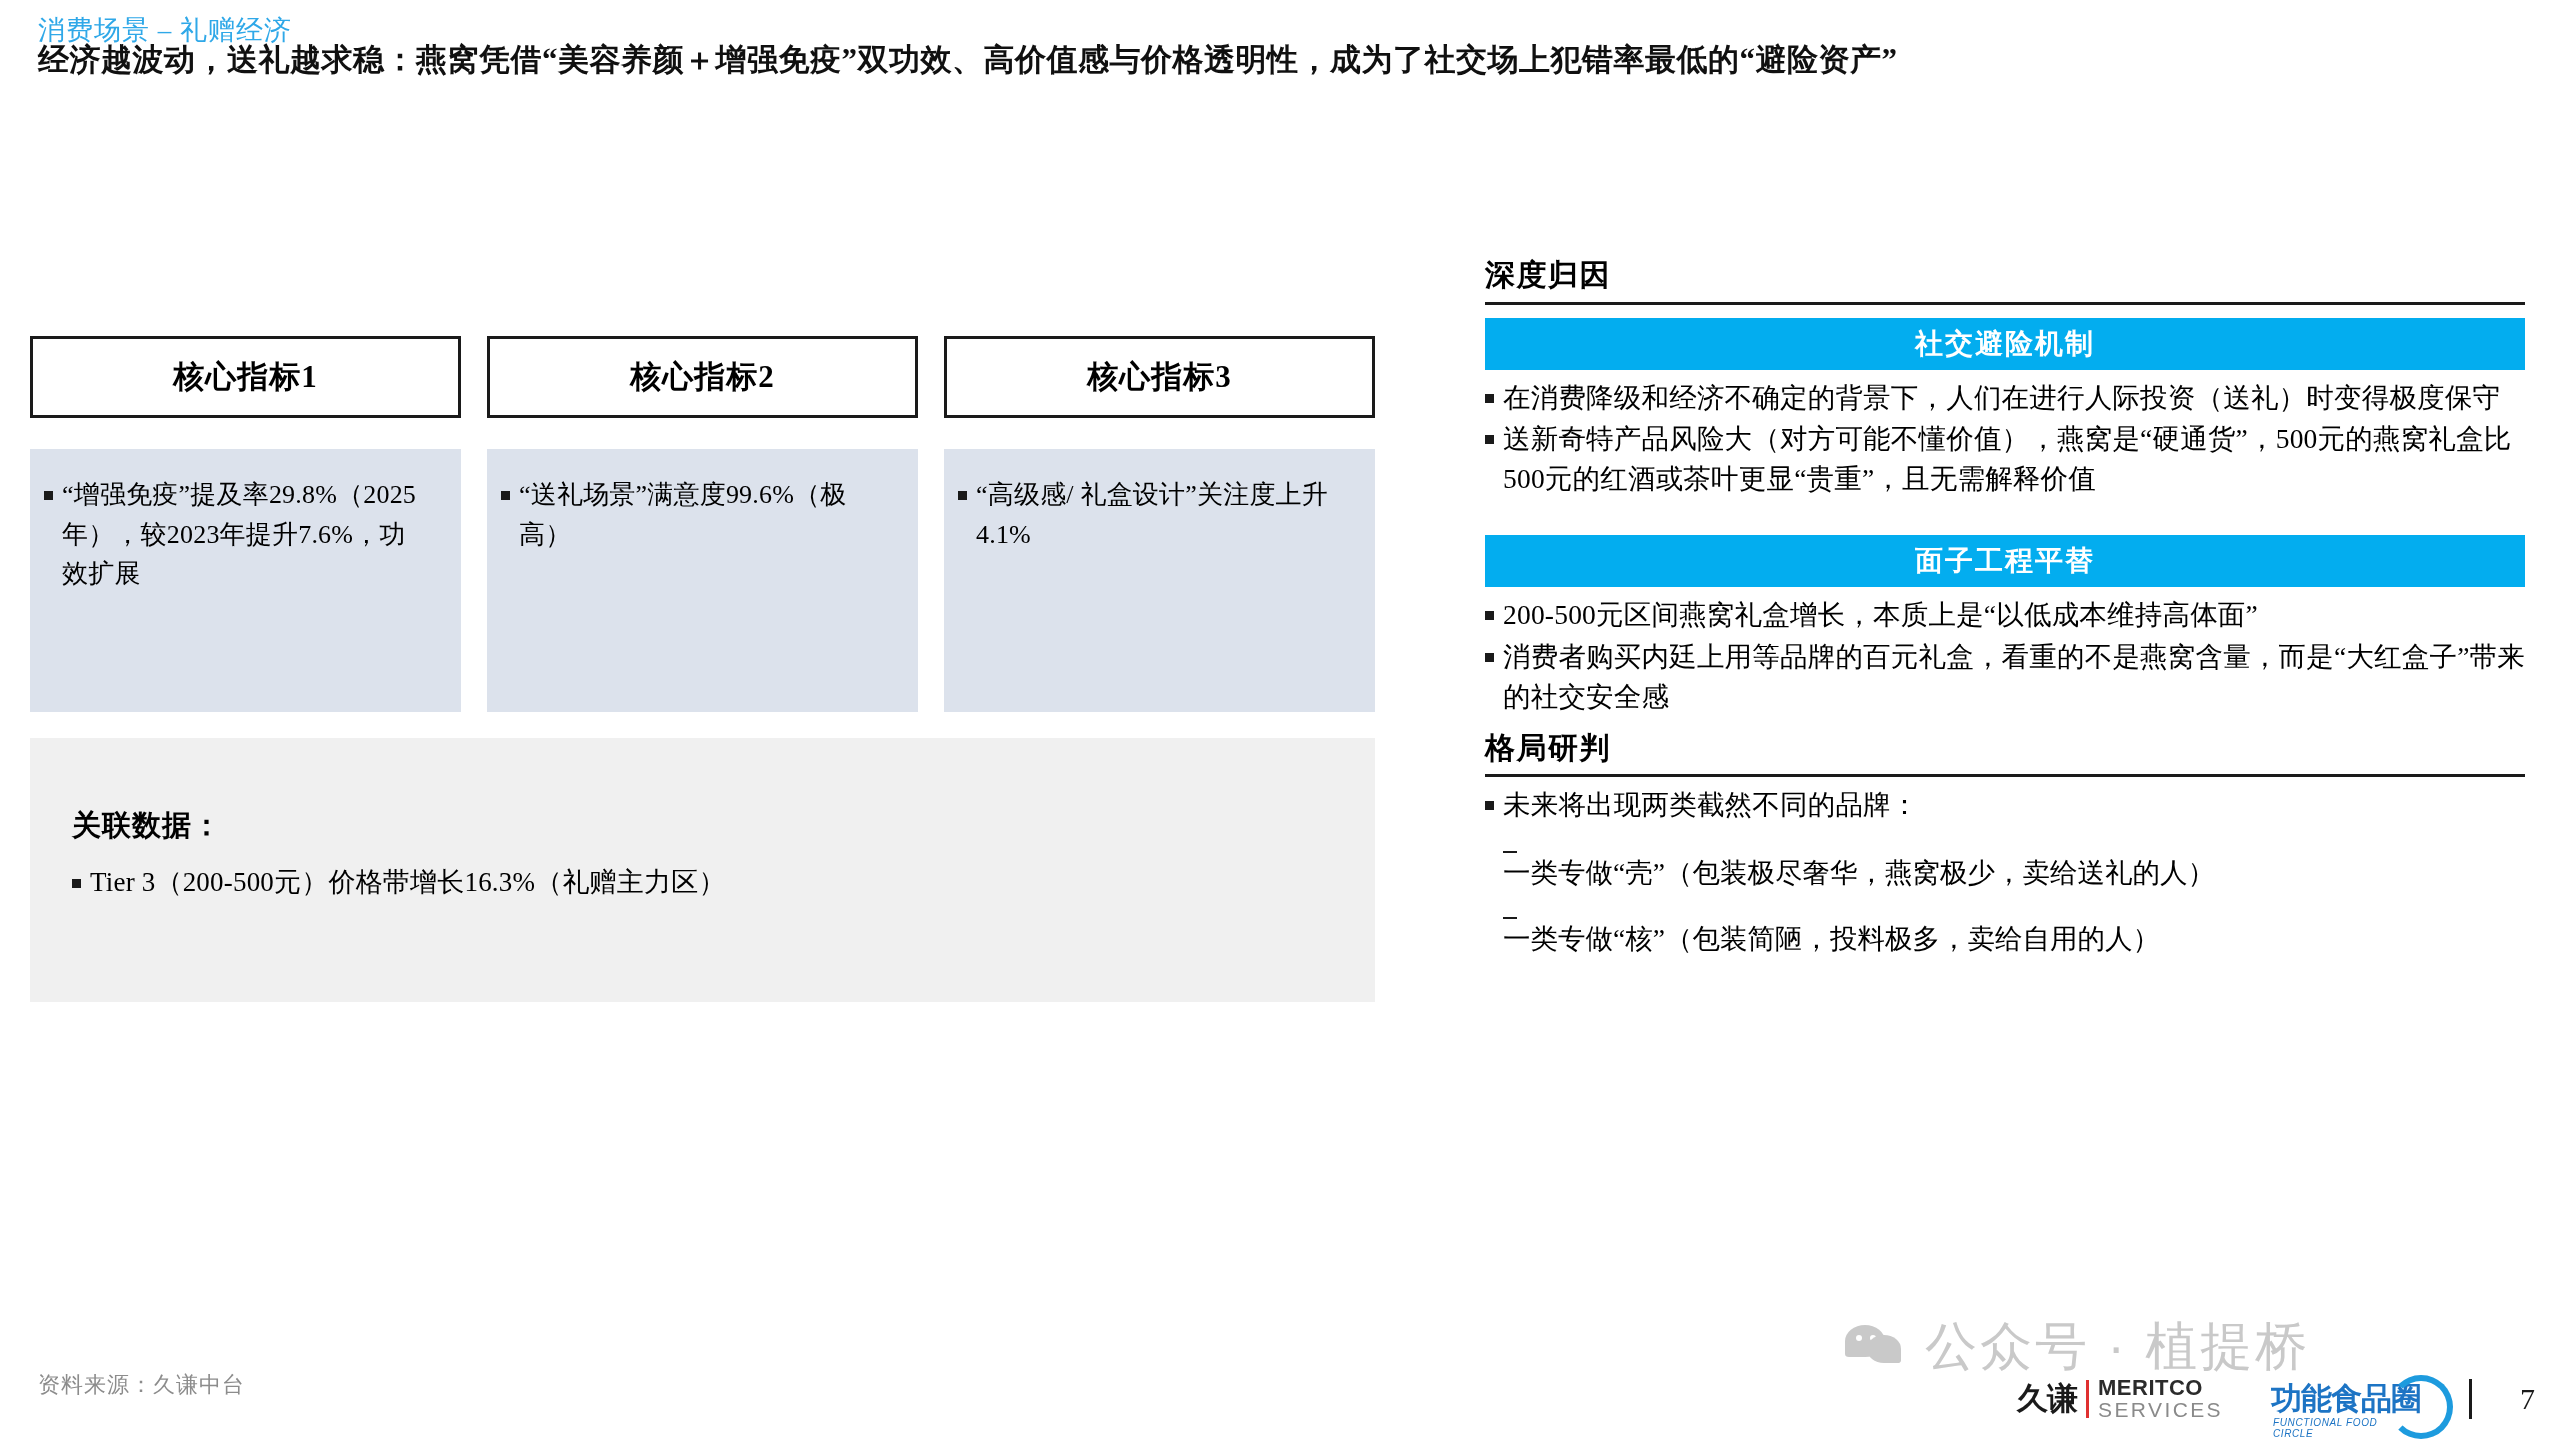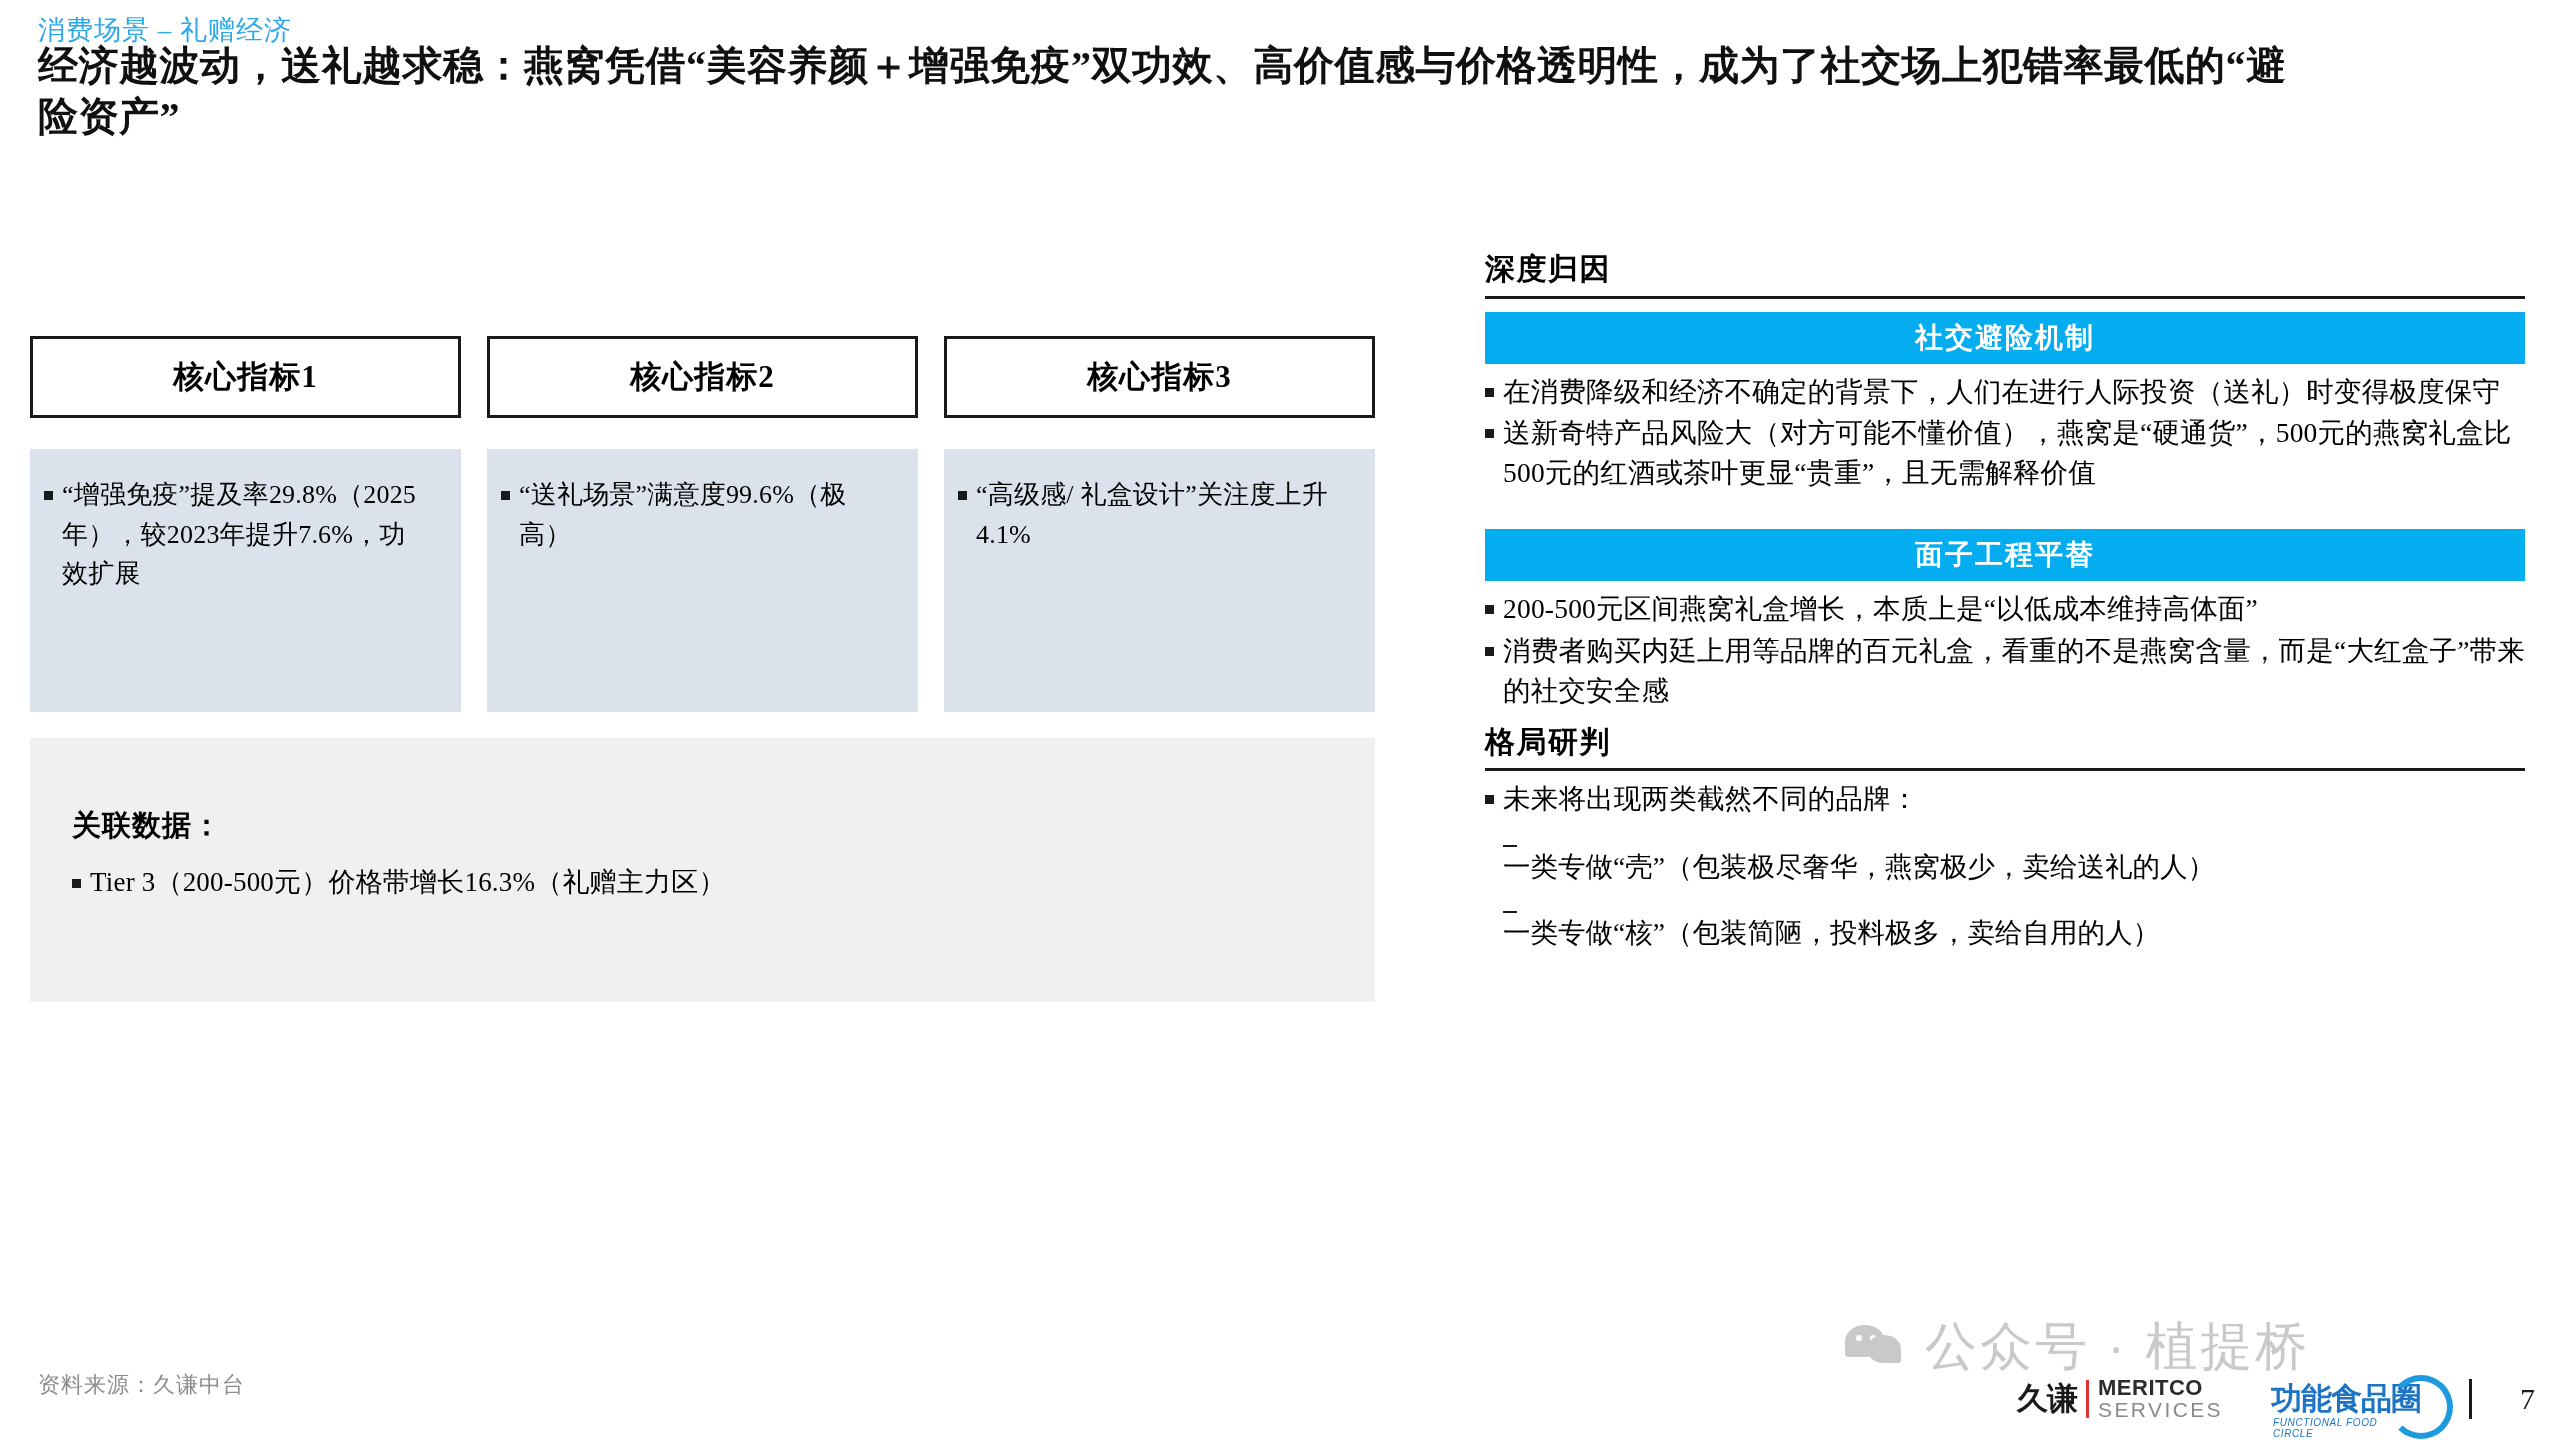--- a/index.html
+++ b/index.html
@@ -24,21 +24,21 @@
     font-size: 27px;
     color: #2FA8E8;
     letter-spacing: 1px;
     white-space: nowrap;
   }
   .title {
     position: absolute;
     left: 38px;
     top: 40px;
     width: 2280px;
-    font-size: 40px;
+    font-size: 31px;
     font-weight: bold;
     line-height: 1.28;
     letter-spacing: 0.5px;
     color: #101010;
   }
 
   
   .left-col {
     position: absolute;
     left: 30px;
@@ -107,21 +107,21 @@
     letter-spacing: 1px;
     margin-bottom: 16px;
   }
   .related-panel .bullet-li { font-size: 27px; }
   .related-panel .bullet-li .sq { margin-top: 17px; }
 
   
   .right-col {
     position: absolute;
     left: 1485px;
-    top: 252px;
+    top: 258px;
     width: 1040px;
   }
   .sec-head {
     font-size: 30px;
     font-weight: bold;
     letter-spacing: 1.5px;
     line-height: 1.15;
     padding-bottom: 9px;
     border-bottom: 3px solid #1a1a1a;
   }

